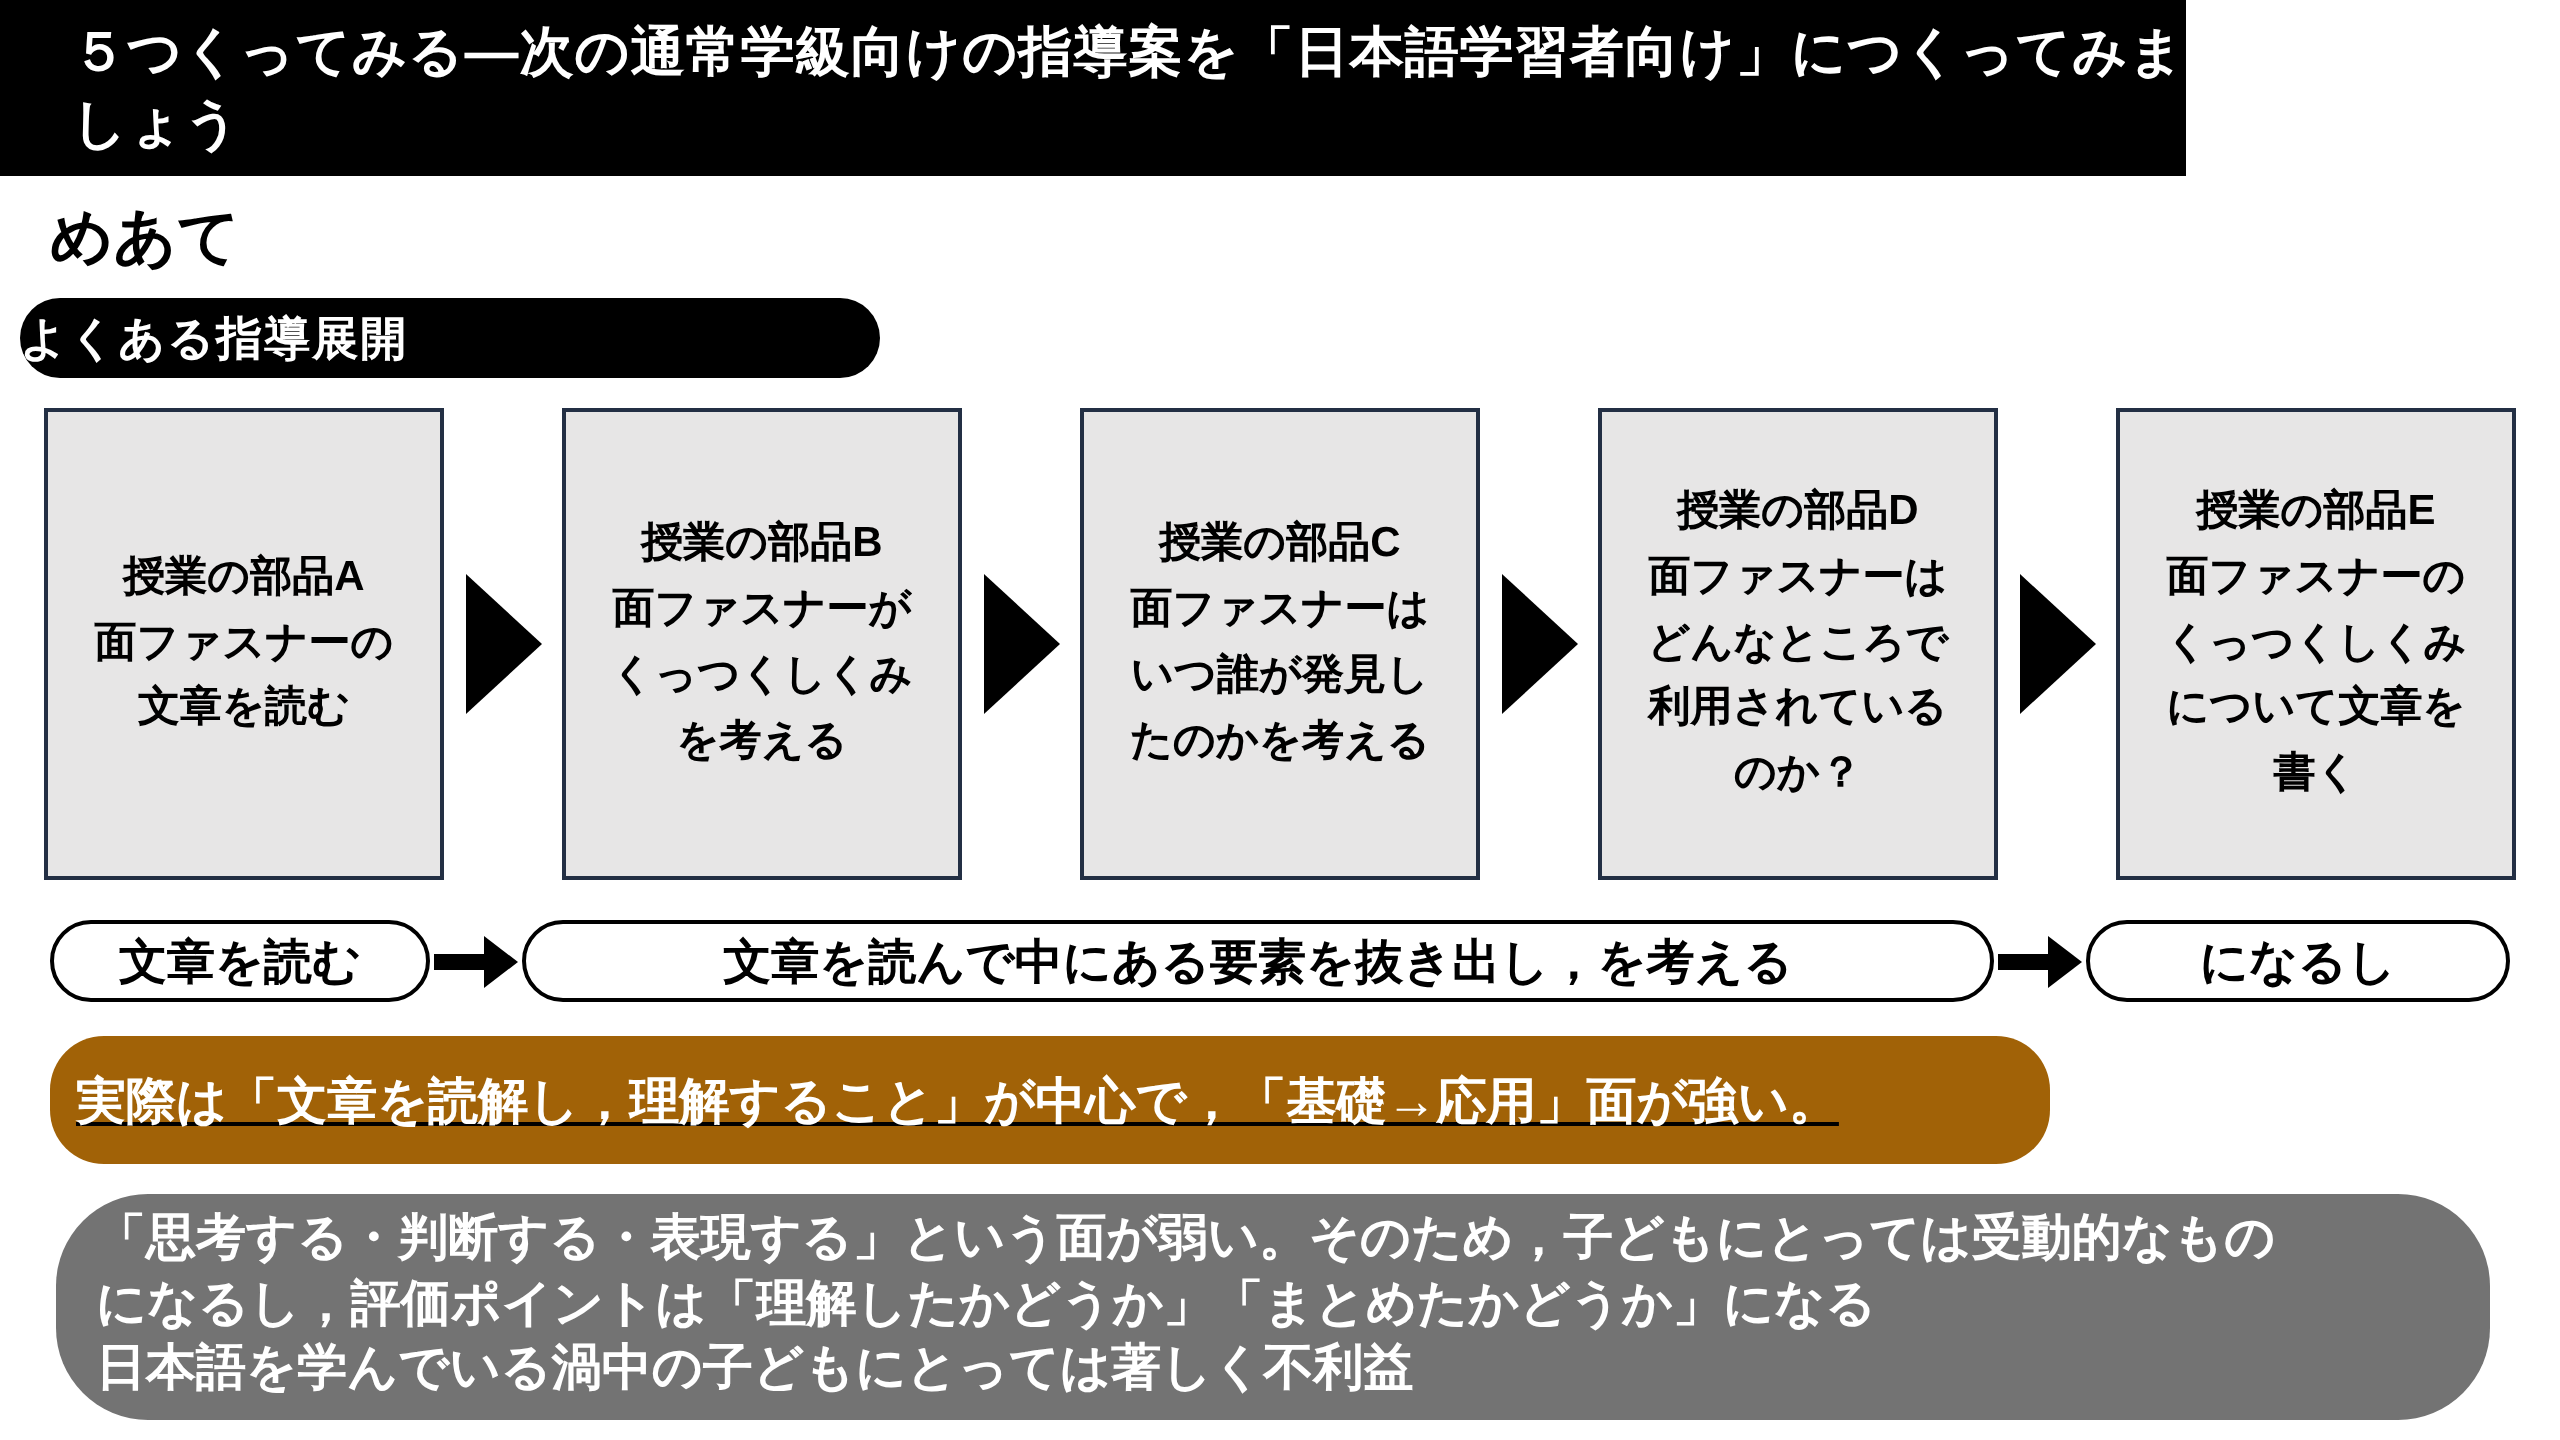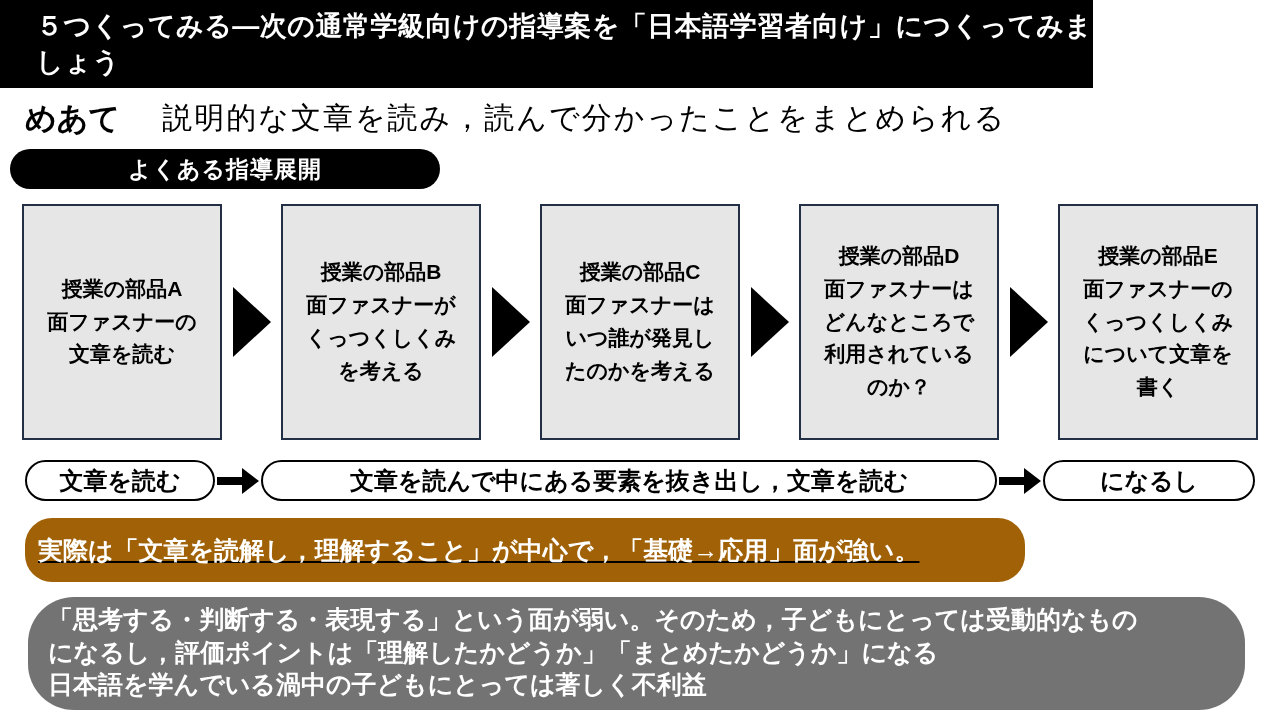--- a/index.html
+++ b/index.html
@@ -52,21 +52,20 @@
 
   
   .badge {
     margin: 9px 0 0 10px;
     width: 430px;
     height: 40px;
     background: #000000;
     border-radius: 20px;
     display: flex;
     align-items: center;
-    justify-content: center;
   }
   .badge span {
     color: #ffffff;
     font-size: 23px;
     font-weight: bold;
     letter-spacing: 1px;
   }
 
   
   .flow-row {
@@ -185,21 +184,20 @@
 <body>
 
 <div class="slide">
 
   <header class="top-bar">
     <span>５つくってみる―次の通常学級向けの指導案を「日本語学習者向け」につくってみましょう</span>
   </header>
 
   <div class="goal-row">
     <span class="goal-label">めあて</span>
-    <span class="goal-text">説明的な文章を読み，読んで分かったことをまとめられる</span>
   </div>
 
   <div class="badge">
     <span>よくある指導展開</span>
   </div>
 
   <div class="flow-row">
     <div class="flow-box">
       <span class="flow-text">授業の部品A
 面ファスナーの
@@ -239,21 +237,21 @@
 
   <div class="stage-row">
     <div class="pill pill-read">
       <span>文章を読む</span>
     </div>
     <div class="stage-arrow">
       <div class="bar"></div>
       <div class="head"></div>
     </div>
     <div class="pill pill-extract">
-      <span>文章を読んで中にある要素を抜き出し，文章を読む</span>
+      <span>文章を読んで中にある要素を抜き出し，を考える</span>
     </div>
     <div class="stage-arrow">
       <div class="bar"></div>
       <div class="head"></div>
     </div>
     <div class="pill pill-convey">
       <span>になるし</span>
     </div>
   </div>
 

